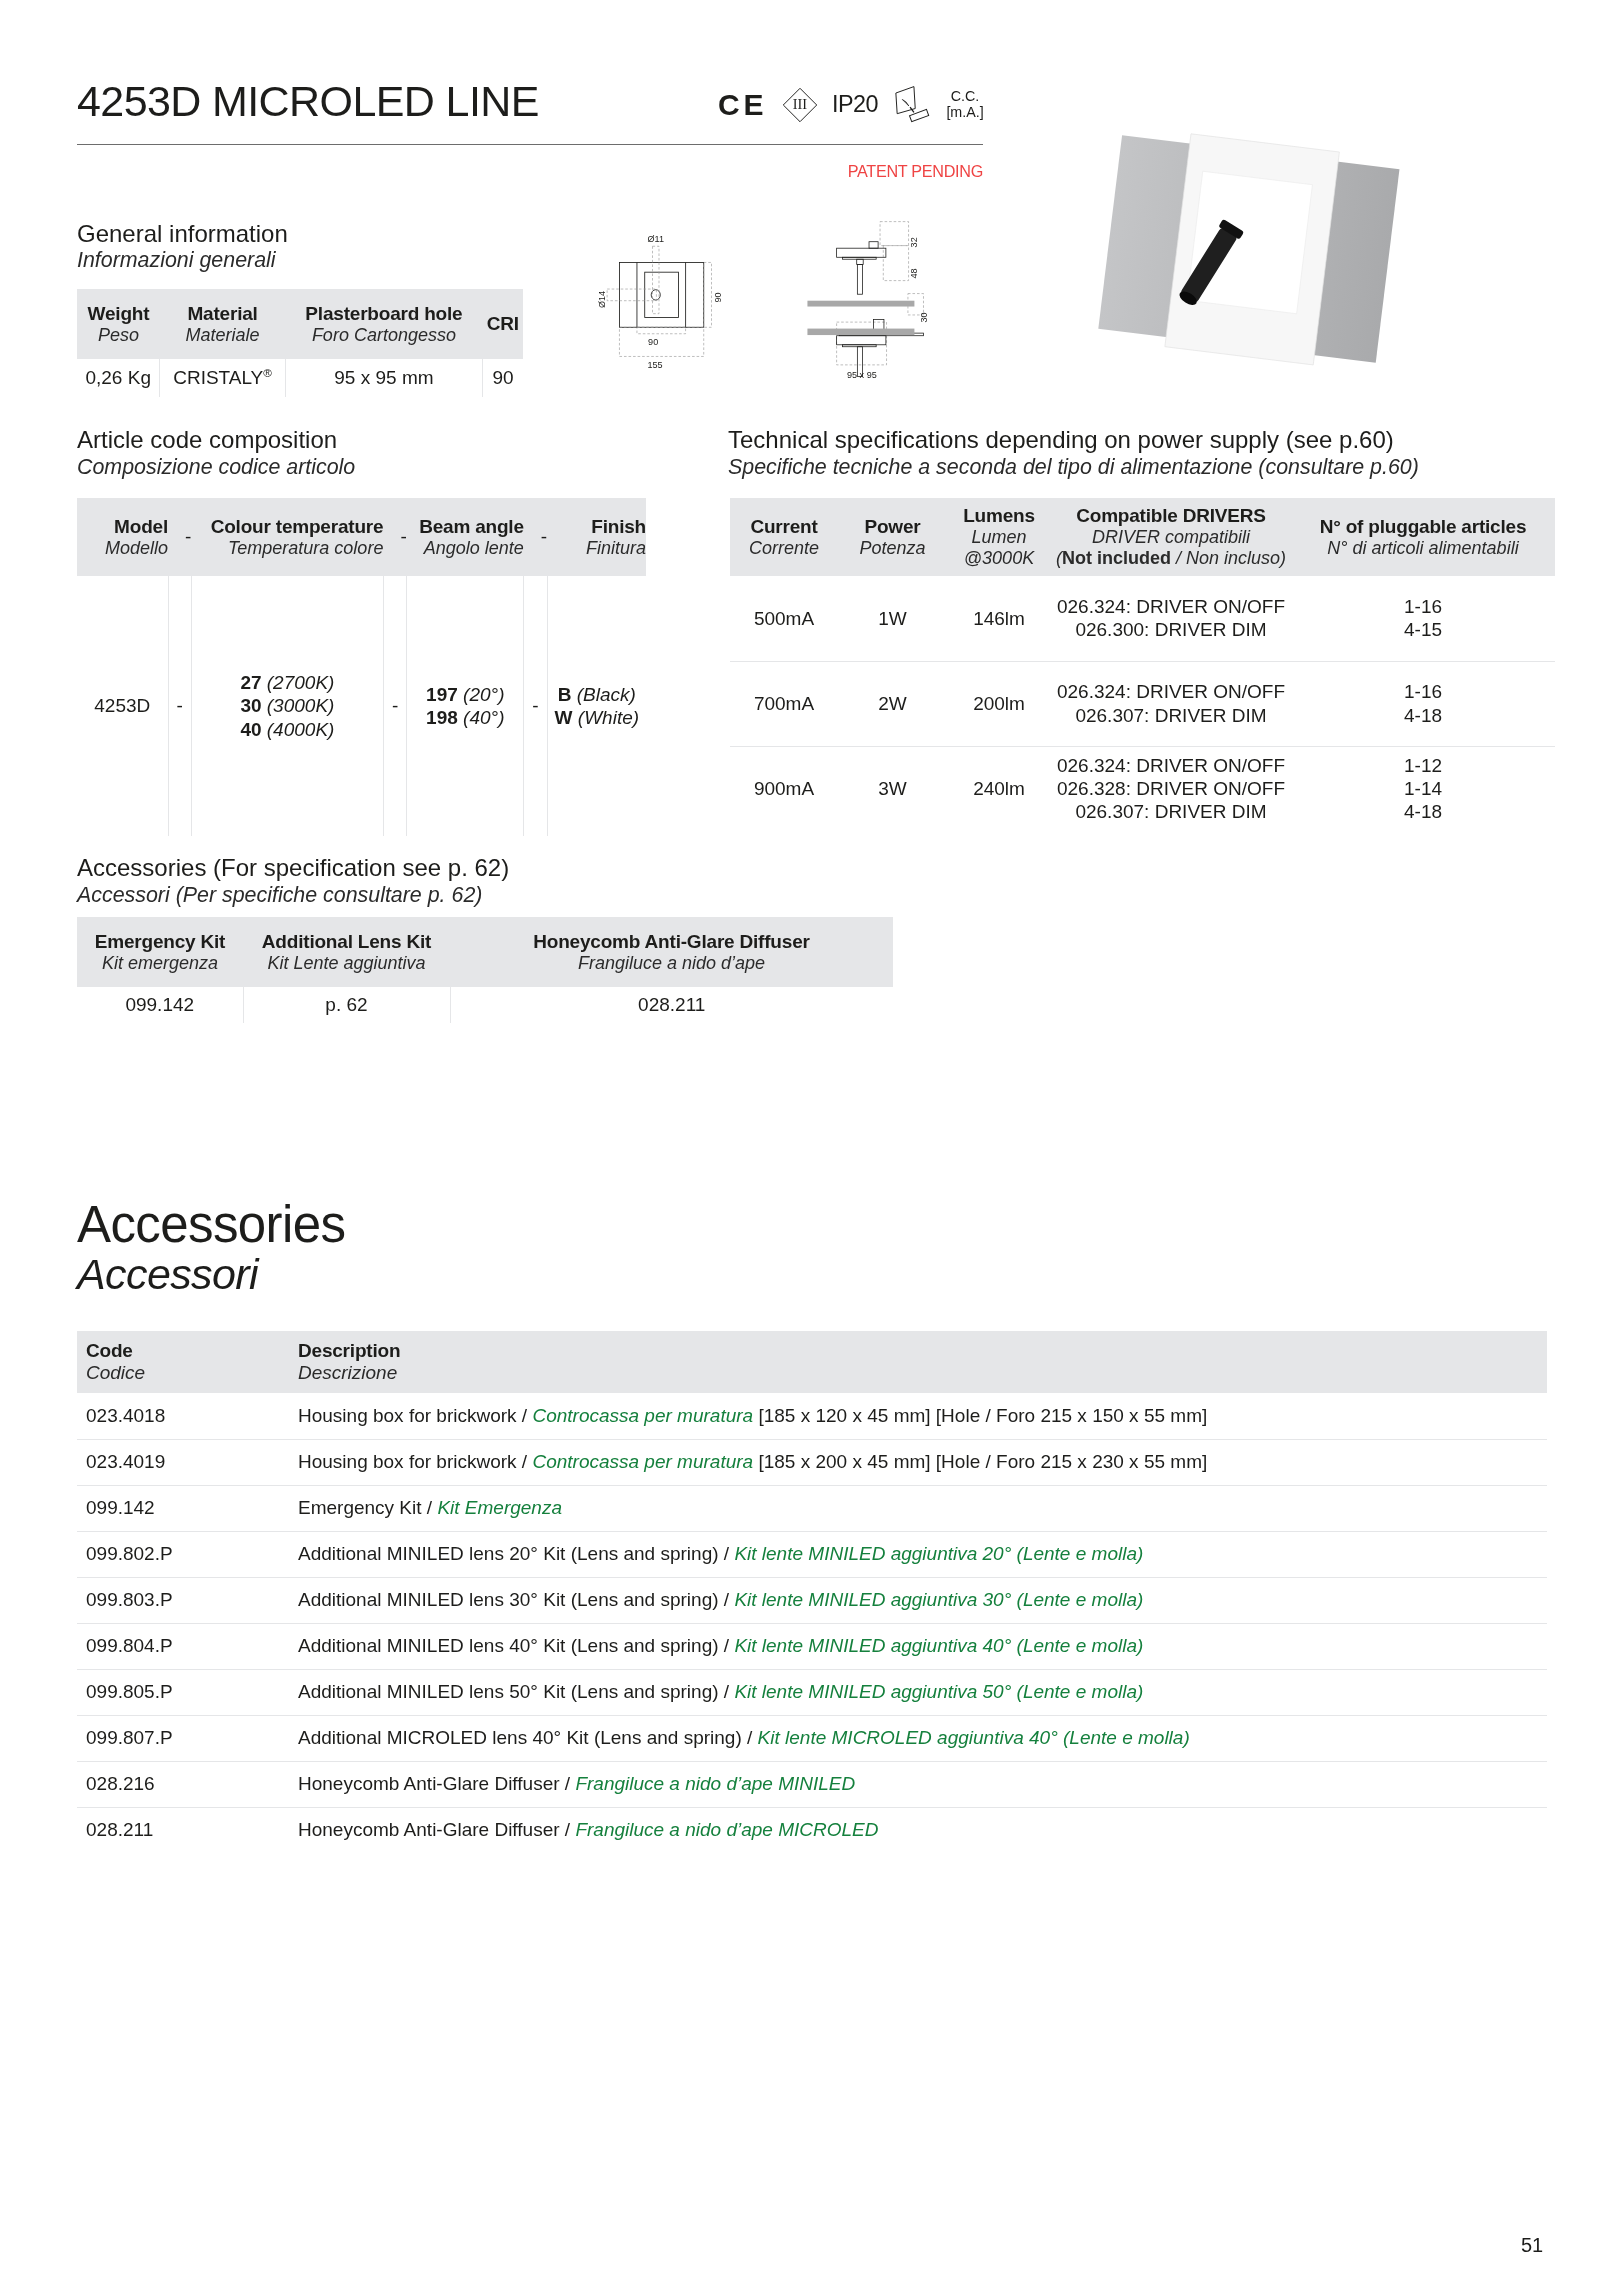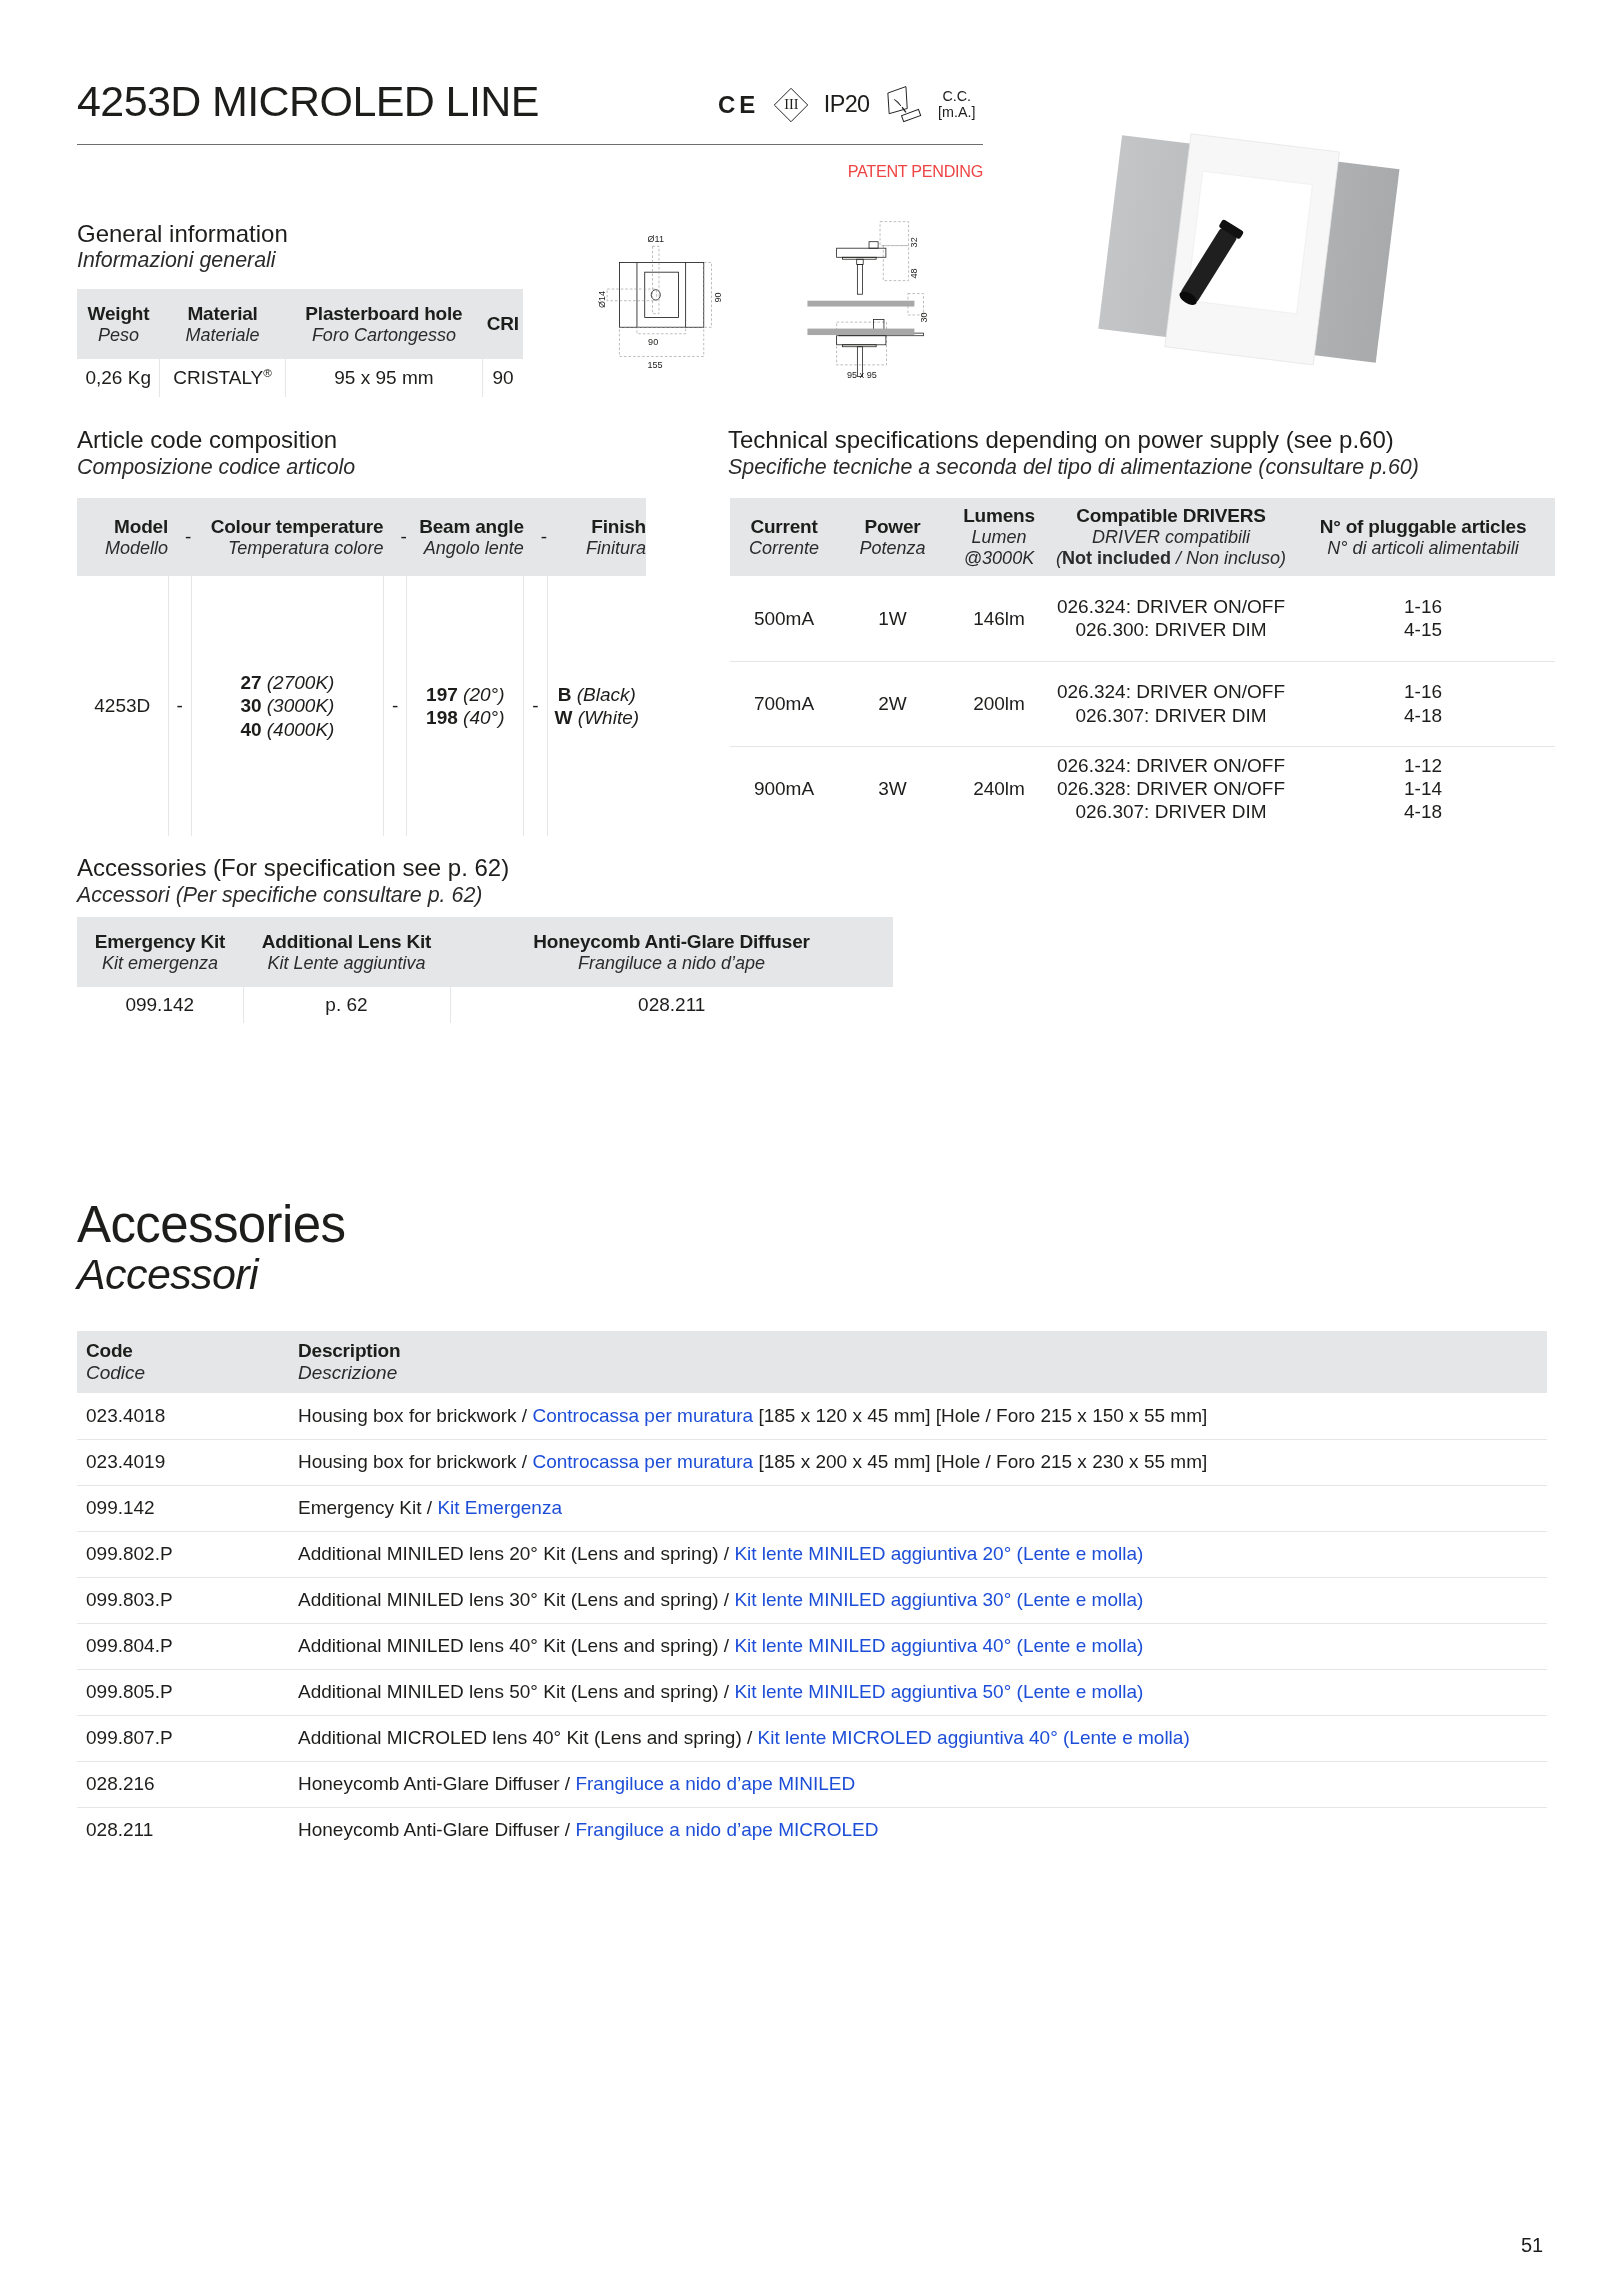--- a/index.html
+++ b/index.html
@@ -38,32 +38,32 @@
   .acc1 td:last-child { border-right: none; }
   .bigh { left: 77px; top: 1195px; font-size: 51px; letter-spacing: -0.6px; }
   .bighi { left: 77px; top: 1250px; font-size: 43px; font-style: italic; letter-spacing: -0.6px; }
   .acc2 { left: 77px; top: 1331px; width: 1470px; }
   .acc2 th { height: 62px; text-align: left; vertical-align: middle; padding-left: 9px; }
   .acc2 th .hb, .acc2 th .hi { font-size: 19px; }
   .acc2 td { height: 46px; text-align: left; padding-left: 9px; border-bottom: 1.9px solid #e5e6e8; font-size: 19px; }
   .acc2 tr:last-child td { border-bottom: none; }
   .acc2 .codecol { width: 212px; }
   .desc-b { font-weight: normal; }
-  .desc-i { color: #1d4ed8; }
+  .desc-i { font-style: italic; color: #15803d; }
   .pagenum { left: 1521px; top: 2234px; font-size: 20px; }
   .photo { left: 1079px; top: 127px; width: 364px; height: 260px; }
   .draw { left: 578px; top: 208px; width: 455px; height: 188px; }
 </style>
 </head>
 <body>
 
 <div class="abs title">4253D MICROLED LINE</div>
 
 <div class="abs badges">
-  <span class="badge-text" style="font-size:24px;font-weight:bold;letter-spacing:3.9px;">CE</span>
+  <span class="badge-text" style="font-size:30px;font-weight:bold;letter-spacing:3.9px;">CE</span>
   <span style="position:relative;display:inline-block;width:36px;height:36px;">
     <svg width="36" height="36" viewBox="0 0 56 56">
         <polygon points="28,2 54,28 28,54 2,28" fill="none" stroke="#1d1d1b" stroke-width="1.5"></polygon>
       </svg>
     <span style="position:absolute;left:0;top:9.7px;width:36px;text-align:center;font-family:'Liberation Serif',serif;font-size:14.3px;">III</span>
   </span>
   <span class="badge-text">IP20</span>
   <span>
     <svg width="40" height="40" viewBox="0 0 62 62">
       <polygon points="6,14 34,4 36,38 8,46" fill="none" stroke="#1d1d1b" stroke-width="1.5"></polygon>

